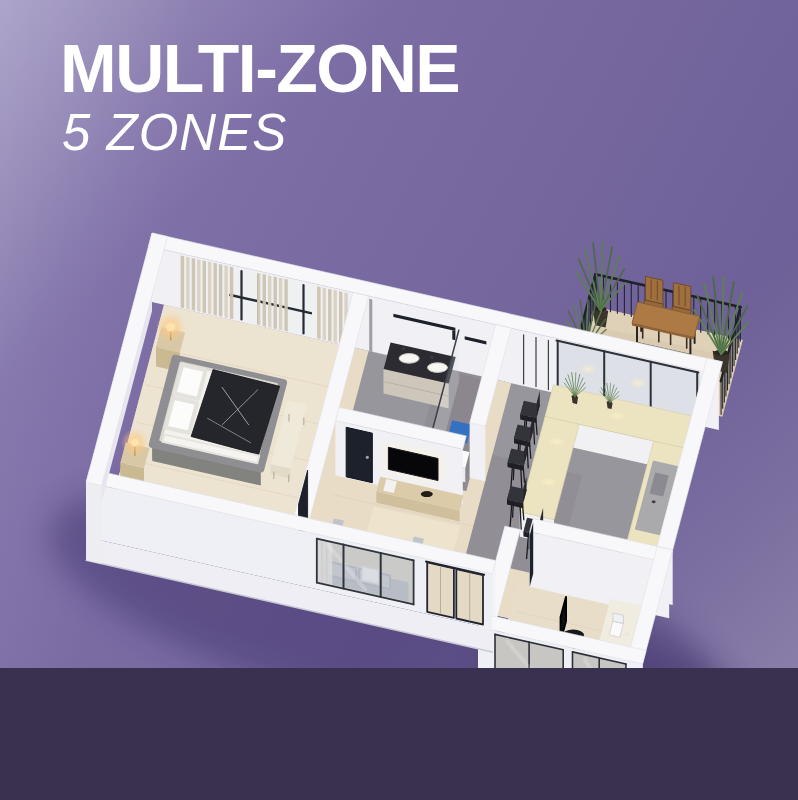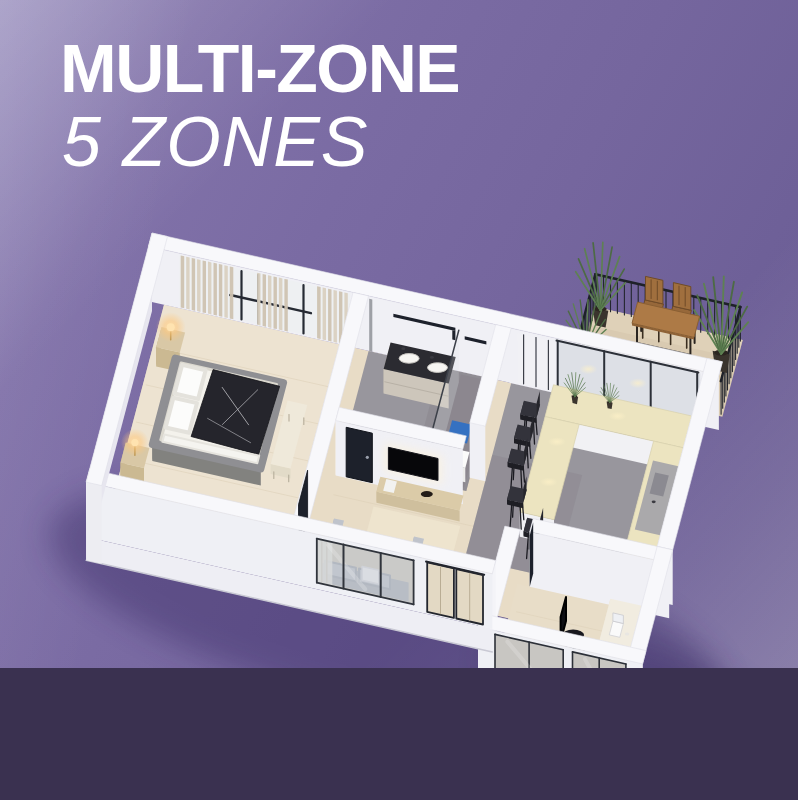--- a/index.html
+++ b/index.html
@@ -8,21 +8,21 @@
   .bg{position:absolute;inset:0;
       background:linear-gradient(118deg,#9186b8 0%,#8172a9 18%,#7a6ba3 38%,#75669e 58%,#6e6098 78%,#685a91 100%);}
   .wedge-tl{position:absolute;inset:0;
       background:linear-gradient(135deg,rgba(255,255,255,.20) 0%,rgba(255,255,255,.10) 13%,rgba(255,255,255,0) 27%);}
   .wedge-br{position:absolute;inset:0;
       background:linear-gradient(315deg,rgba(255,255,255,.22) 0%,rgba(255,255,255,.10) 14%,rgba(255,255,255,0) 30%);}
   .wedge-left{position:absolute;inset:0;
       background:linear-gradient(100deg,rgba(255,255,255,.07) 0%,rgba(255,255,255,0) 22%);}
   .header{position:absolute;left:60px;top:34px;color:#fff;}
   .title{font-size:68px;font-weight:700;line-height:1.02;letter-spacing:-1.5px;margin:0;}
-  .subtitle{font-size:70px;font-weight:400;font-style:italic;line-height:1.0;
+  .subtitle{font-size:51px;font-weight:400;font-style:italic;line-height:1.0;
             letter-spacing:1px;margin:4px 0 0 2px;}
   svg{position:absolute;inset:0;}
 </style>
 </head>
 <body>
 
 <div class="stage">
   <div class="bg"></div>
   <div class="wedge-tl"></div>
   <div class="wedge-left"></div>

